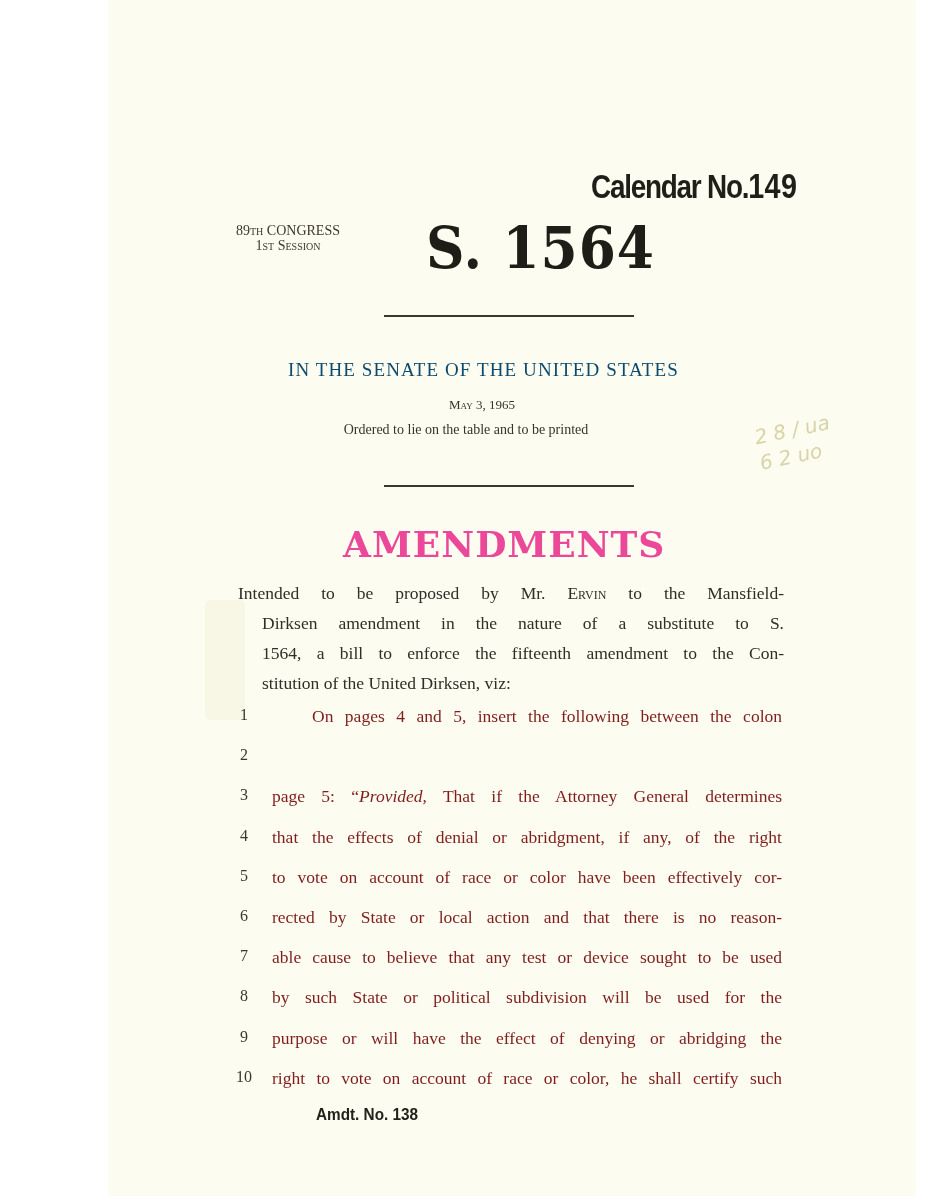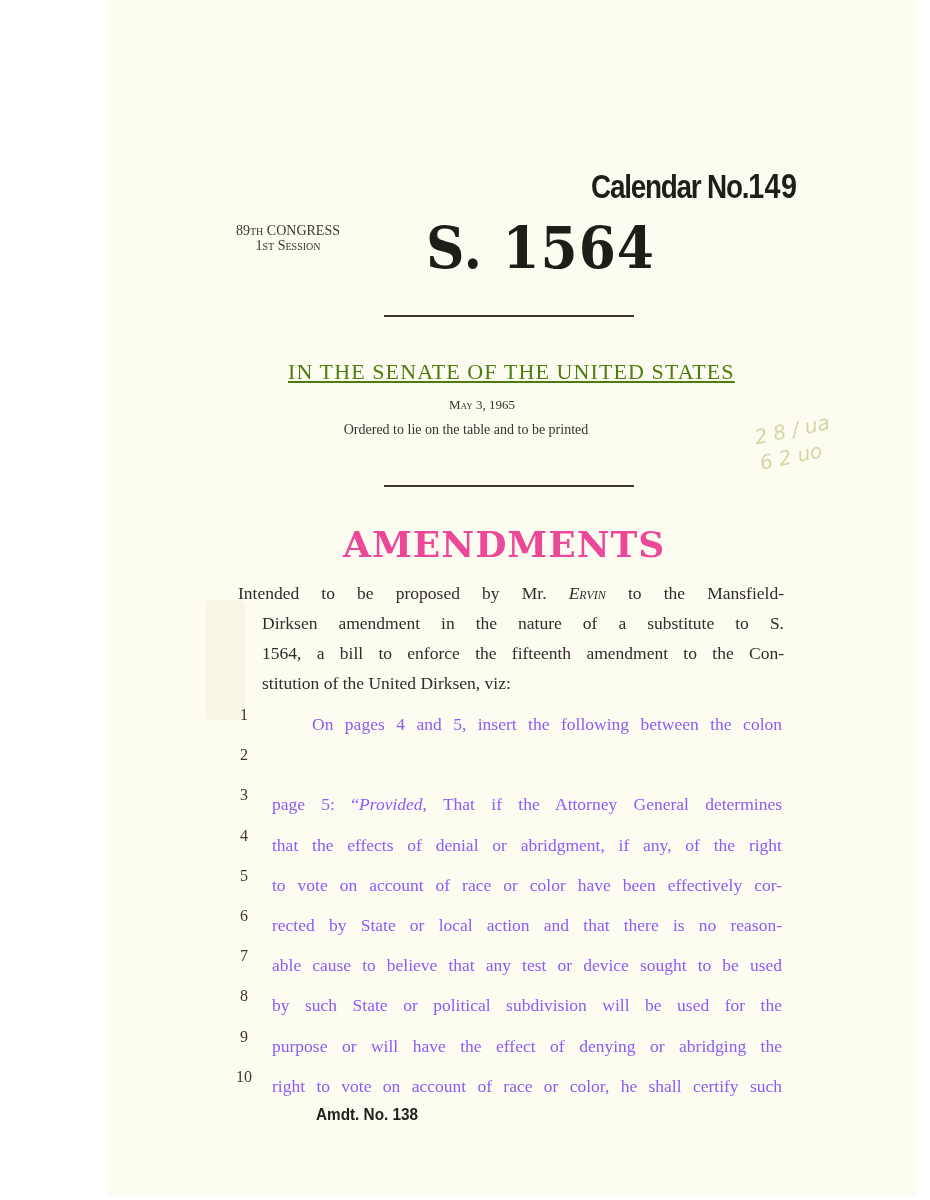--- a/index.html
+++ b/index.html
@@ -22,45 +22,45 @@
     .calendar .num { letter-spacing: 0.5px; font-size: 35px; }
     .congress {
       left: 236px; top: 223px; font-size: 14px; line-height: 15px; text-align: center; color: #3a382f;
     }
     .congress .sc { font-variant: small-caps; }
     .bill-number {
       left: 426px; top: 214px; font-size: 58px; font-weight: bold; color: #1e1d17; letter-spacing: 1px;
       font-family: "DejaVu Serif", "Liberation Serif", serif; transform: scaleX(0.92); transform-origin: left top;
     }
     .rule { position: absolute; height: 2px; background: #3a382f; }
-    .senate { left: 288px; top: 359px; font-size: 22px; letter-spacing: 1.1px; color: #4d7c0f; text-decoration: underline; }
+    .senate { left: 288px; top: 359px; font-size: 19px; letter-spacing: 1.1px; color: #0c4a6e; }
     .date { left: 0; width: 930px; text-align: center; top: 397px; font-size: 13px; color: #35342c; padding-left: 18px; box-sizing: border-box; }
     .date .sc { font-variant: small-caps; margin-left: 16px; }
     .ordered { left: 0; width: 930px; text-align: center; top: 422px; font-size: 14px; color: #35342c; padding-left: 2px; box-sizing: border-box; }
     .handwriting {
       left: 752px; top: 425px; font-family: "DejaVu Sans", sans-serif; font-style: italic;
       font-size: 20px; line-height: 26px; color: #d8d4a8; transform: rotate(-12deg); transform-origin: left top;
     }
     .amendments {
       left: 343px; top: 523px; font-size: 36px; font-weight: bold; letter-spacing: 1px; color: #ec4899;
       font-family: "DejaVu Serif", "Liberation Serif", serif;
     }
     .intro {
       left: 238px; top: 578px; width: 546px; font-size: 17.5px; line-height: 30px; white-space: normal;
       text-align: justify; color: #2f2e27;
     }
     .intro p { margin: 0; }
     .intro .first { text-indent: 0; }
     .intro .hang { padding-left: 24px; }
-    .sc-name { font-variant: small-caps; font-style: italic; }
+    .sc-name { font-variant: small-caps; }
     .lines { position: absolute; left: 240px; top: 706px; width: 546px; }
     .line { position: relative; height: 40.2px; }
     .line .ln { position: absolute; left: 0; top: 0; width: 20px; font-size: 16px; color: #3a382f; }
     .line .txt {
-      position: absolute; left: 32px; top: 8px; width: 510px; font-size: 17.5px; color: #8b5cf6;
+      position: absolute; left: 32px; top: 0; width: 510px; font-size: 17.5px; color: #7f1d1d;
       text-align: justify; text-align-last: justify; white-space: nowrap;
     }
     .line .txt.indent { padding-left: 40px; width: 470px; }
     .footer {
       left: 316px; top: 1105px; font-family: "Liberation Sans", "DejaVu Sans", sans-serif; font-weight: bold;
       font-size: 17px; color: #22211b; transform: scaleX(0.9); transform-origin: left top;
     }
     .faint-stamp {
       left: 205px; top: 600px; width: 40px; height: 120px; background: rgba(235,228,190,0.25); border-radius: 6px;
     }

